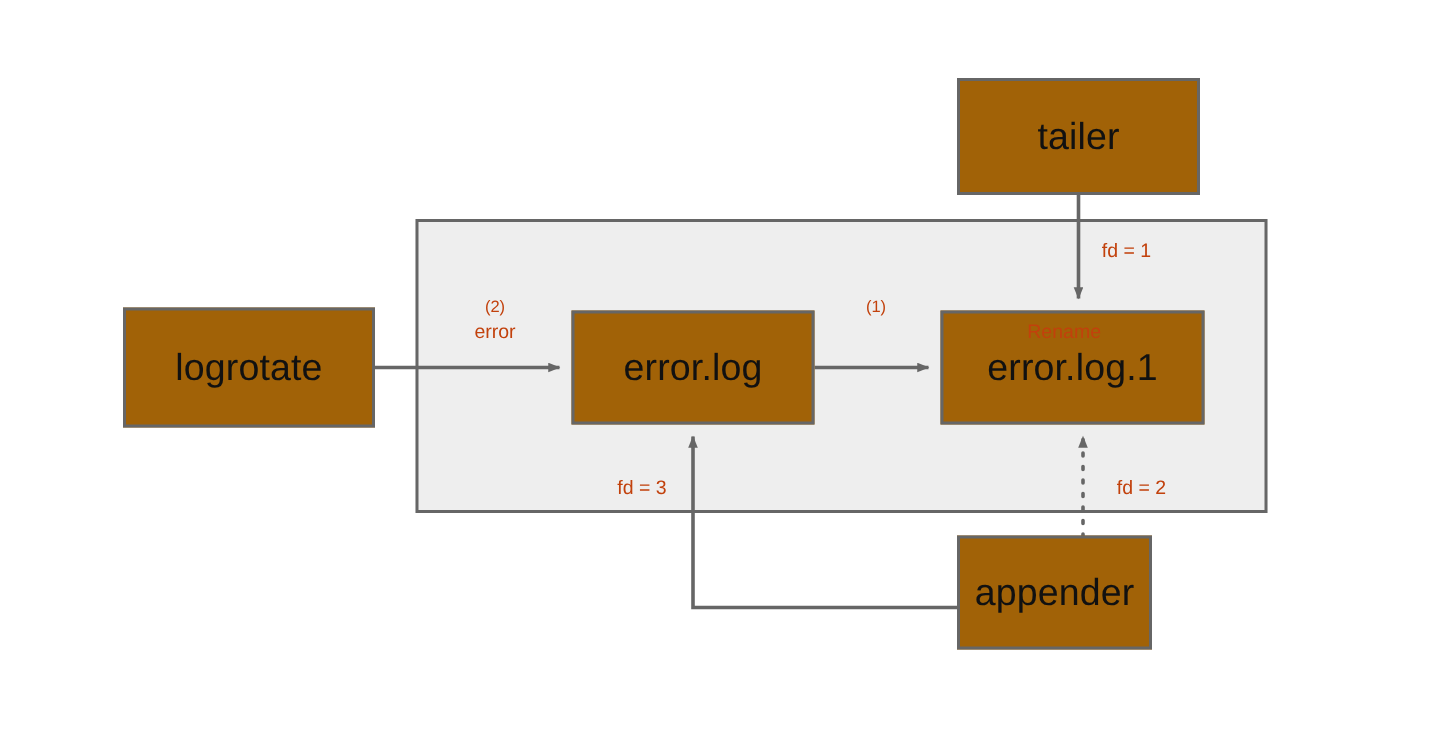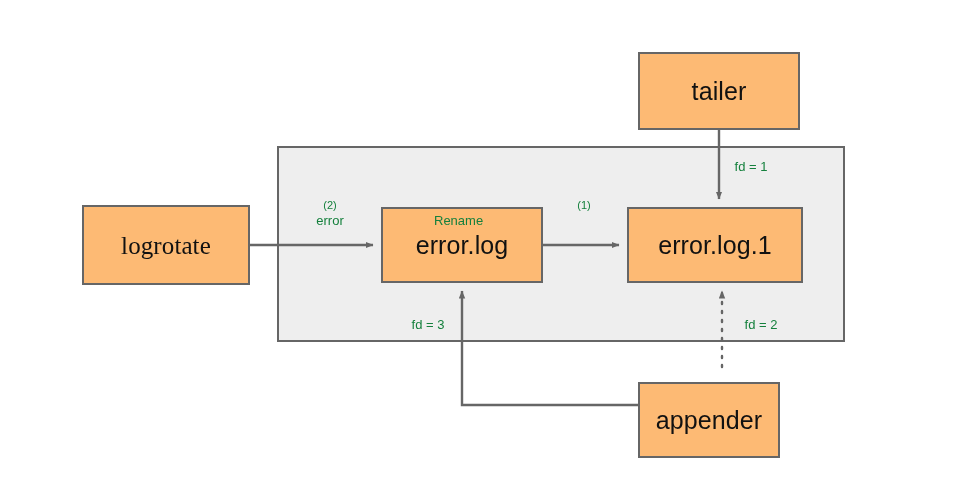--- a/index.html
+++ b/index.html
@@ -20,21 +20,21 @@
   #diagram-svg {
     position: absolute;
     left: 0;
     top: 0;
     width: 964px;
     height: 493px;
   }
   .node-box {
     position: absolute;
     box-sizing: border-box;
-    background: #fdba74;
+    background: #a16207;
     border: 2px solid #666666;
     display: flex;
     align-items: center;
     justify-content: center;
   }
   .node-label {
     font-size: 25px;
     color: #111111;
     line-height: 1;
     letter-spacing: 0.1px;
@@ -42,21 +42,21 @@
   }
   .container-box {
     position: absolute;
     box-sizing: border-box;
     background: #eeeeee;
     border: 2px solid #666666;
   }
   .edge-label {
     position: absolute;
     font-size: 13px;
-    color: #15803d;
+    color: #c2410c;
     line-height: 15px;
     white-space: nowrap;
     text-align: center;
   }
   .edge-label.small {
     font-size: 11px;
   }
 </style>
 </head>
 <body>
@@ -76,45 +76,45 @@
 
     <path d="M543,245 L619,245" stroke="#666666" stroke-width="2.4" fill="none" marker-end="url(#arrowhead)"></path>
 
     <path d="M719,130 L719,199" stroke="#666666" stroke-width="2.4" fill="none" marker-end="url(#arrowhead)"></path>
 
     <path d="M638,405 L462,405 L462,291" stroke="#666666" stroke-width="2.4" fill="none" marker-end="url(#arrowhead)"></path>
 
     <path d="M722,367 L722,291" stroke="#666666" stroke-width="2.4" fill="none" stroke-dasharray="2 7" stroke-linecap="round" marker-end="url(#arrowhead)"></path>
   </svg>
 
-  <div class="node-box" id="node-logrotate" style="left: 82px; top: 205px; width: 168px; height: 80px; font-family: Liberation Serif, serif;">
+  <div class="node-box" id="node-logrotate" style="left: 82px; top: 205px; width: 168px; height: 80px;">
     <span class="node-label">logrotate</span>
   </div>
 
   <div class="node-box" id="node-tailer" style="left: 638px; top: 52px; width: 162px; height: 78px;">
     <span class="node-label">tailer</span>
   </div>
 
   <div class="node-box" id="node-error_log" style="left: 381px; top: 207px; width: 162px; height: 76px;">
     <span class="node-label">error.log</span>
   </div>
 
   <div class="node-box" id="node-error_log_1" style="left: 627px; top: 207px; width: 176px; height: 76px;">
     <span class="node-label">error.log.1</span>
   </div>
 
-  <div class="node-box" id="node-appender" style="left: 638px; top: 382px; width: 142px; height: 76px;">
+  <div class="node-box" id="node-appender" style="left: 638px; top: 357px; width: 130px; height: 76px;">
     <span class="node-label">appender</span>
   </div>
 
   <div class="edge-label small" id="label-create-top" style="left: 0px; top: 198px; width: 300px; transform: translateX(330px); white-space: nowrap; text-align: center; margin-left: -150px;">(2)</div>
   <div class="edge-label" id="label-create-main" style="left: 0px; top: 213px; width: 300px; transform: translateX(330px); white-space: nowrap; text-align: center; margin-left: -150px;">error</div>
 
   <div class="edge-label small" id="label-rename-top" style="left: 0px; top: 198px; width: 300px; transform: translateX(584px); white-space: nowrap; text-align: center; margin-left: -150px;">(1)</div>
-  <div class="edge-label" id="label-rename-main" style="left: 0px; top: 213px; width: 300px; transform: translateX(584px); white-space: nowrap; text-align: left; margin-left: -150px;">Rename</div>
+  <div class="edge-label" id="label-rename-main" style="left: 0px; top: 213px; width: 300px; transform: translateX(584px); white-space: nowrap; text-align: right; margin-left: -150px;">Rename</div>
 
   <div class="edge-label" id="label-fd1" style="left: 0px; top: 159px; width: 300px; transform: translateX(751px); white-space: nowrap; text-align: center; margin-left: -150px;">fd = 1</div>
 
   <div class="edge-label" id="label-fd3" style="left: 0px; top: 317px; width: 300px; transform: translateX(428px); white-space: nowrap; text-align: center; margin-left: -150px;">fd = 3</div>
 
   <div class="edge-label" id="label-fd2" style="left: 0px; top: 317px; width: 300px; transform: translateX(761px); white-space: nowrap; text-align: center; margin-left: -150px;">fd = 2</div>
 
 </div>
 
 </body></html>

